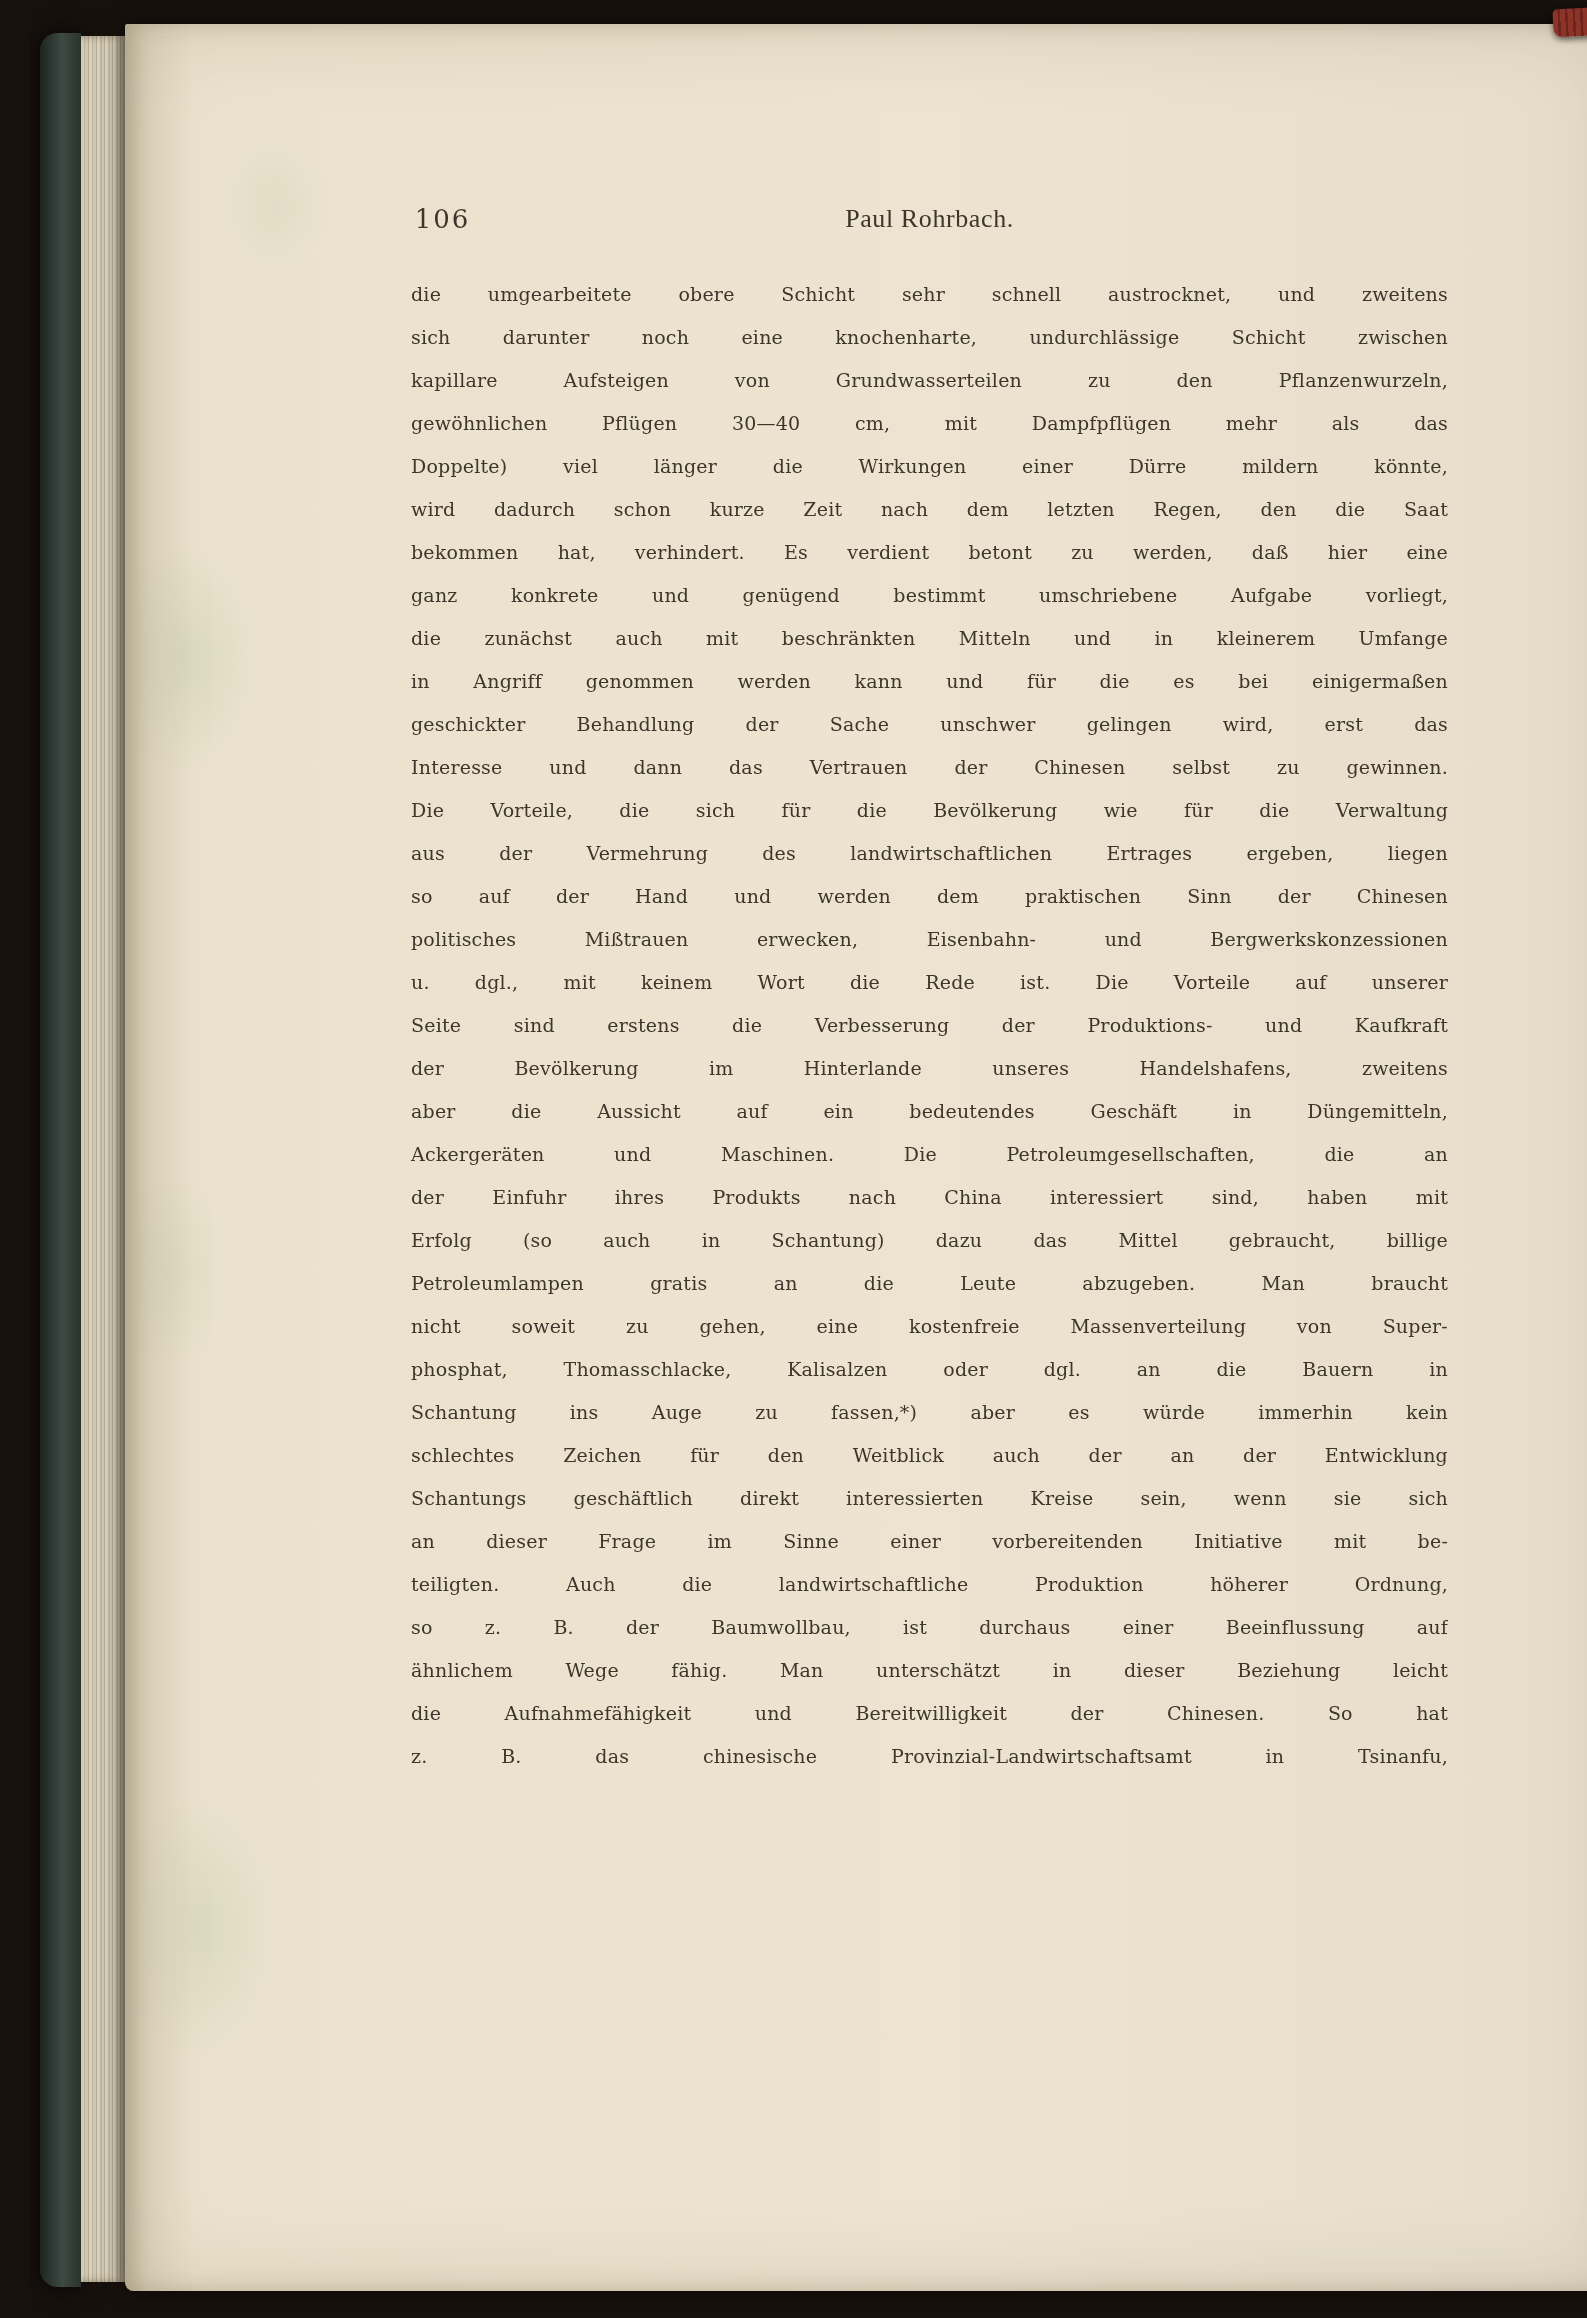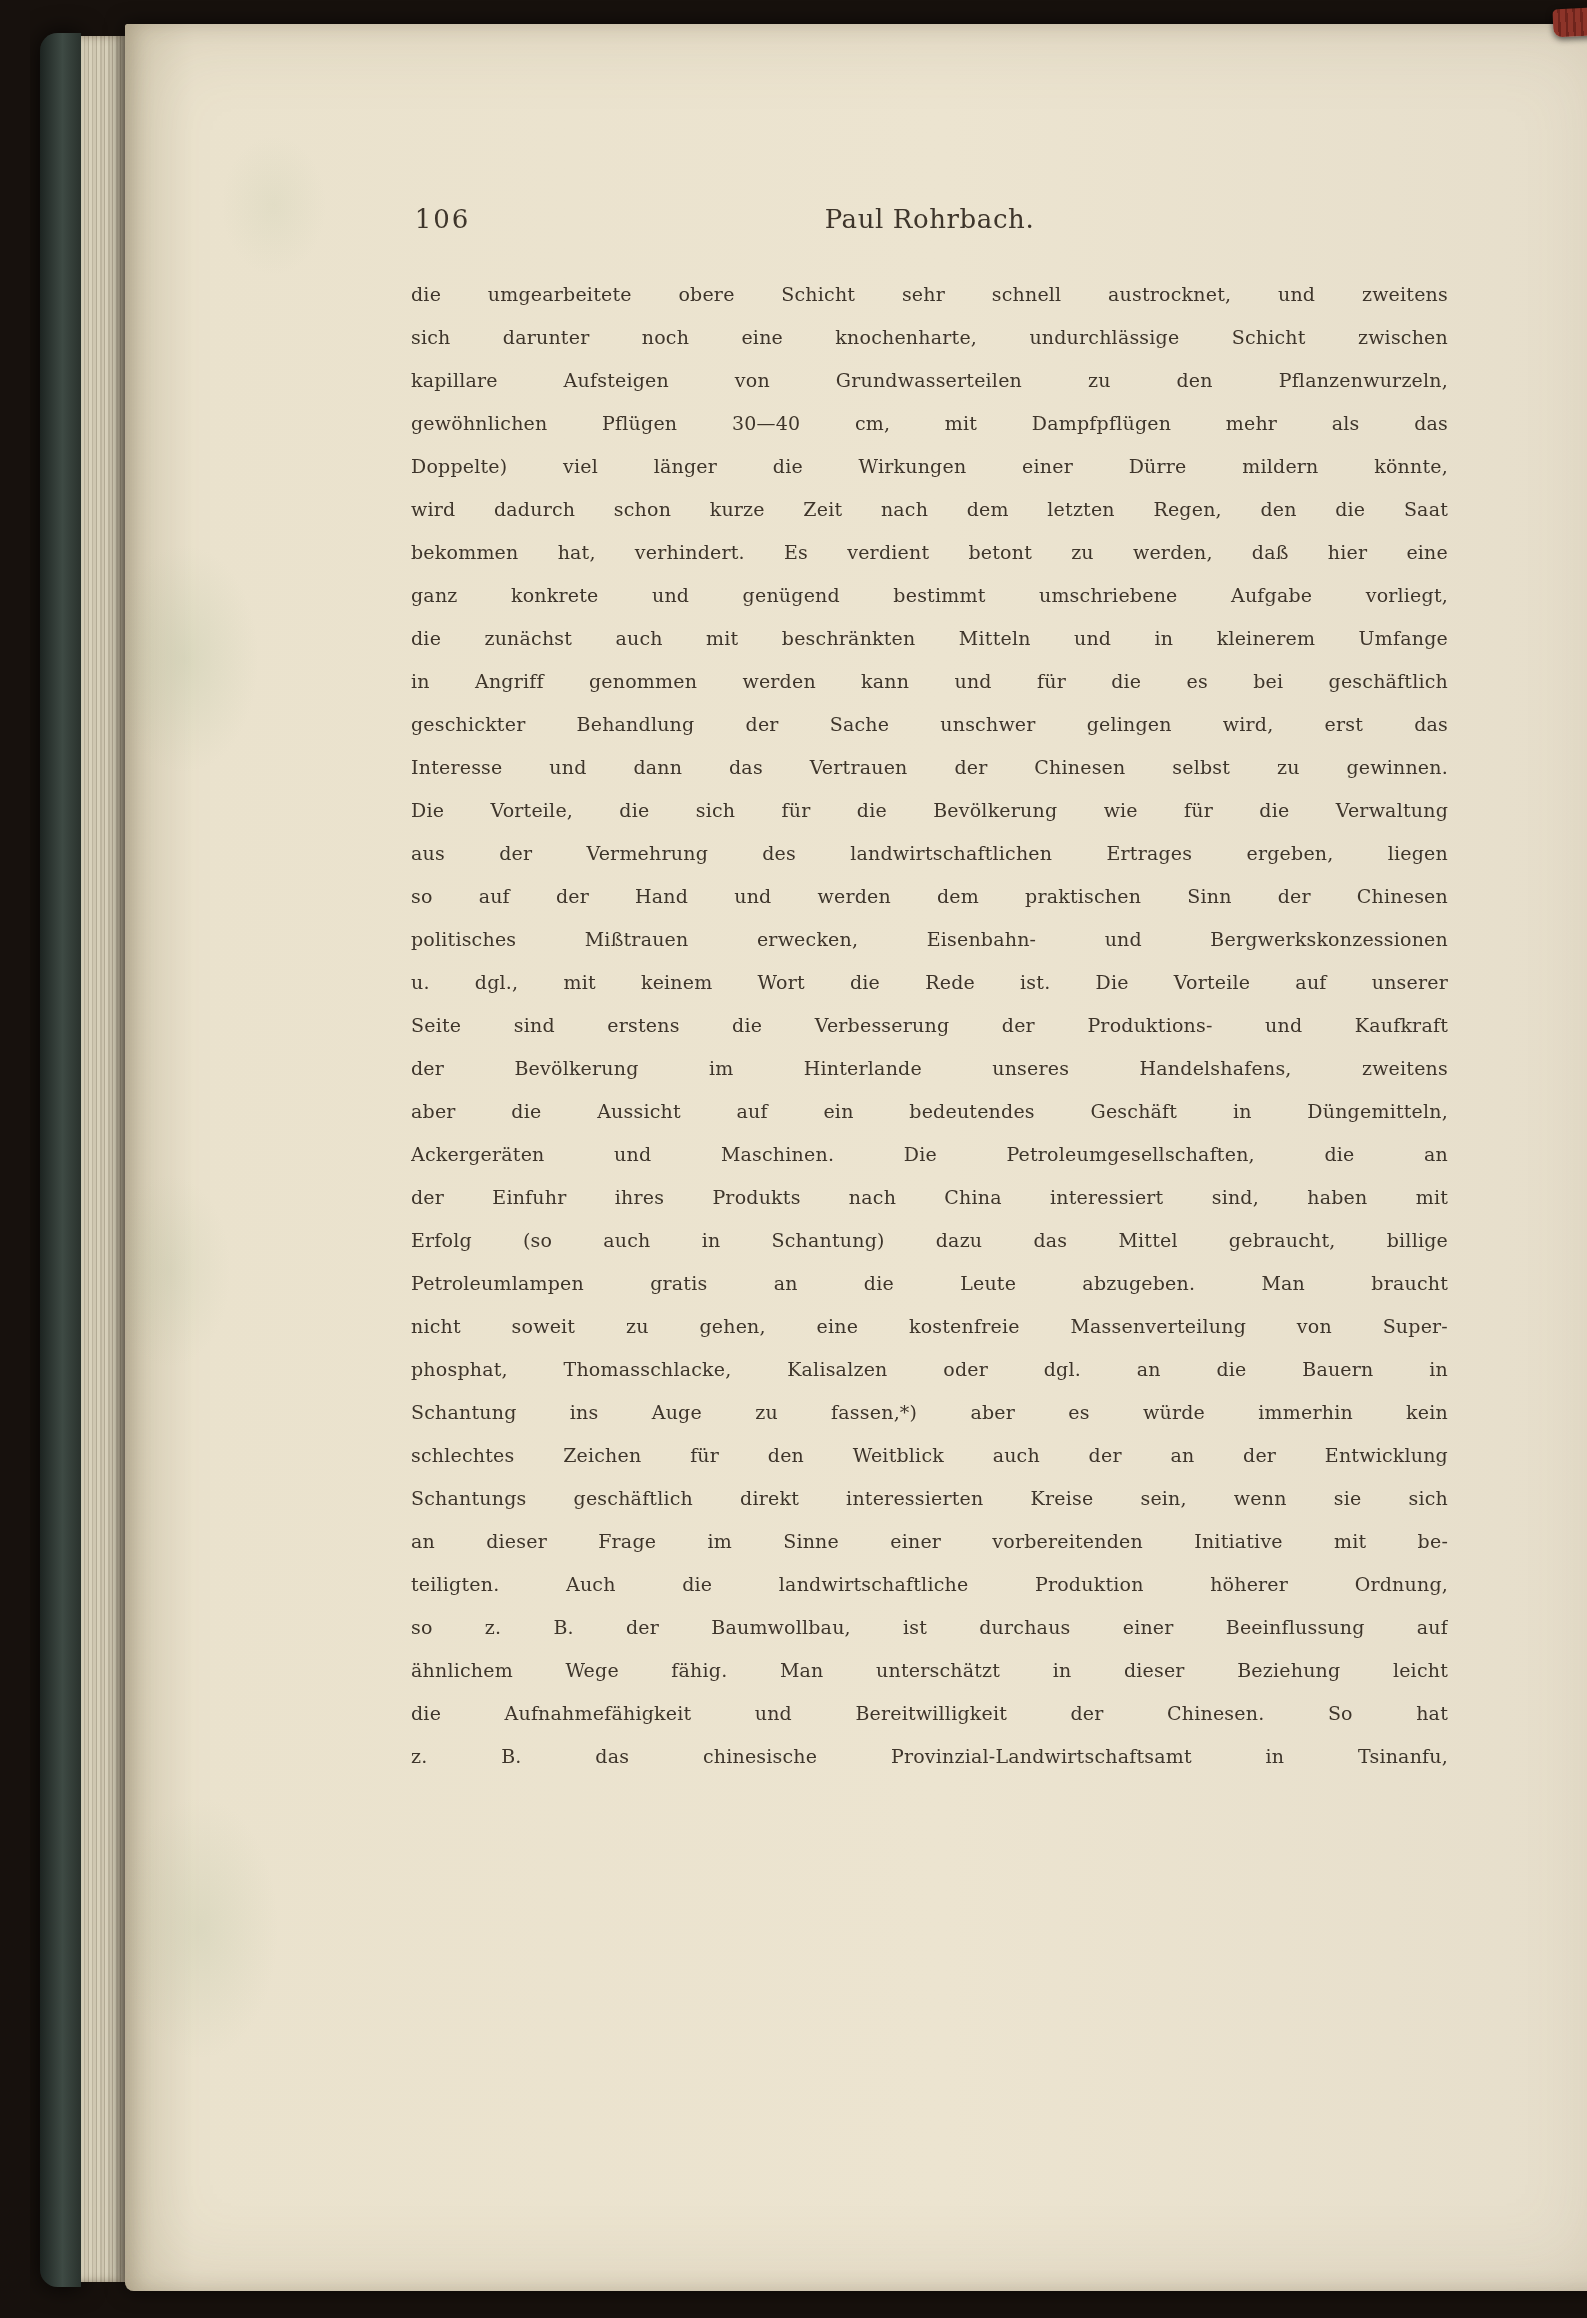--- a/index.html
+++ b/index.html
@@ -99,20 +99,21 @@
   .page-number {
     position: absolute;
     left: 3.8px;
     top: 0;
     letter-spacing: 1.9px;
   }
   .running-header {
     display: block;
     text-align: center;
     letter-spacing: 0.6px;
+    font-family: Liberation Serif, serif;
   }
   .body-text {
     font-size: 19px;
   }
   .body-line {
     line-height: 43px;
     height: 43px;
     white-space: normal;
     text-align: justify;
     text-align-last: justify;
@@ -160,21 +161,21 @@
       <div class="body-text">
           <div class="body-line">die umgearbeitete obere Schicht sehr schnell austrocknet, und zweitens</div>
           <div class="body-line">sich darunter noch eine knochenharte, undurchlässige Schicht zwischen</div>
           <div class="body-line">kapillare Aufsteigen von Grundwasserteilen zu den Pflanzenwurzeln,</div>
           <div class="body-line">gewöhnlichen Pflügen 30—40 cm, mit Dampfpflügen mehr als das</div>
           <div class="body-line">Doppelte) viel länger die Wirkungen einer Dürre mildern könnte,</div>
           <div class="body-line">wird dadurch schon kurze Zeit nach dem letzten Regen, den die Saat</div>
           <div class="body-line">bekommen hat, verhindert. Es verdient betont zu werden, daß hier eine</div>
           <div class="body-line">ganz konkrete und genügend bestimmt umschriebene Aufgabe vorliegt,</div>
           <div class="body-line">die zunächst auch mit beschränkten Mitteln und in kleinerem Umfange</div>
-          <div class="body-line">in Angriff genommen werden kann und für die es bei geschäftlich</div>
+          <div class="body-line">in Angriff genommen werden kann und für die es bei einigermaßen</div>
           <div class="body-line">geschickter Behandlung der Sache unschwer gelingen wird, erst das</div>
           <div class="body-line">Interesse und dann das Vertrauen der Chinesen selbst zu gewinnen.</div>
           <div class="body-line">Die Vorteile, die sich für die Bevölkerung wie für die Verwaltung</div>
           <div class="body-line">aus der Vermehrung des landwirtschaftlichen Ertrages ergeben, liegen</div>
           <div class="body-line">so auf der Hand und werden dem praktischen Sinn der Chinesen</div>
           <div class="body-line">politisches Mißtrauen erwecken, Eisenbahn- und Bergwerkskonzessionen</div>
           <div class="body-line">u. dgl., mit keinem Wort die Rede ist. Die Vorteile auf unserer</div>
           <div class="body-line">Seite sind erstens die Verbesserung der Produktions- und Kaufkraft</div>
           <div class="body-line">der Bevölkerung im Hinterlande unseres Handelshafens, zweitens</div>
           <div class="body-line">aber die Aussicht auf ein bedeutendes Geschäft in Düngemitteln,</div>

